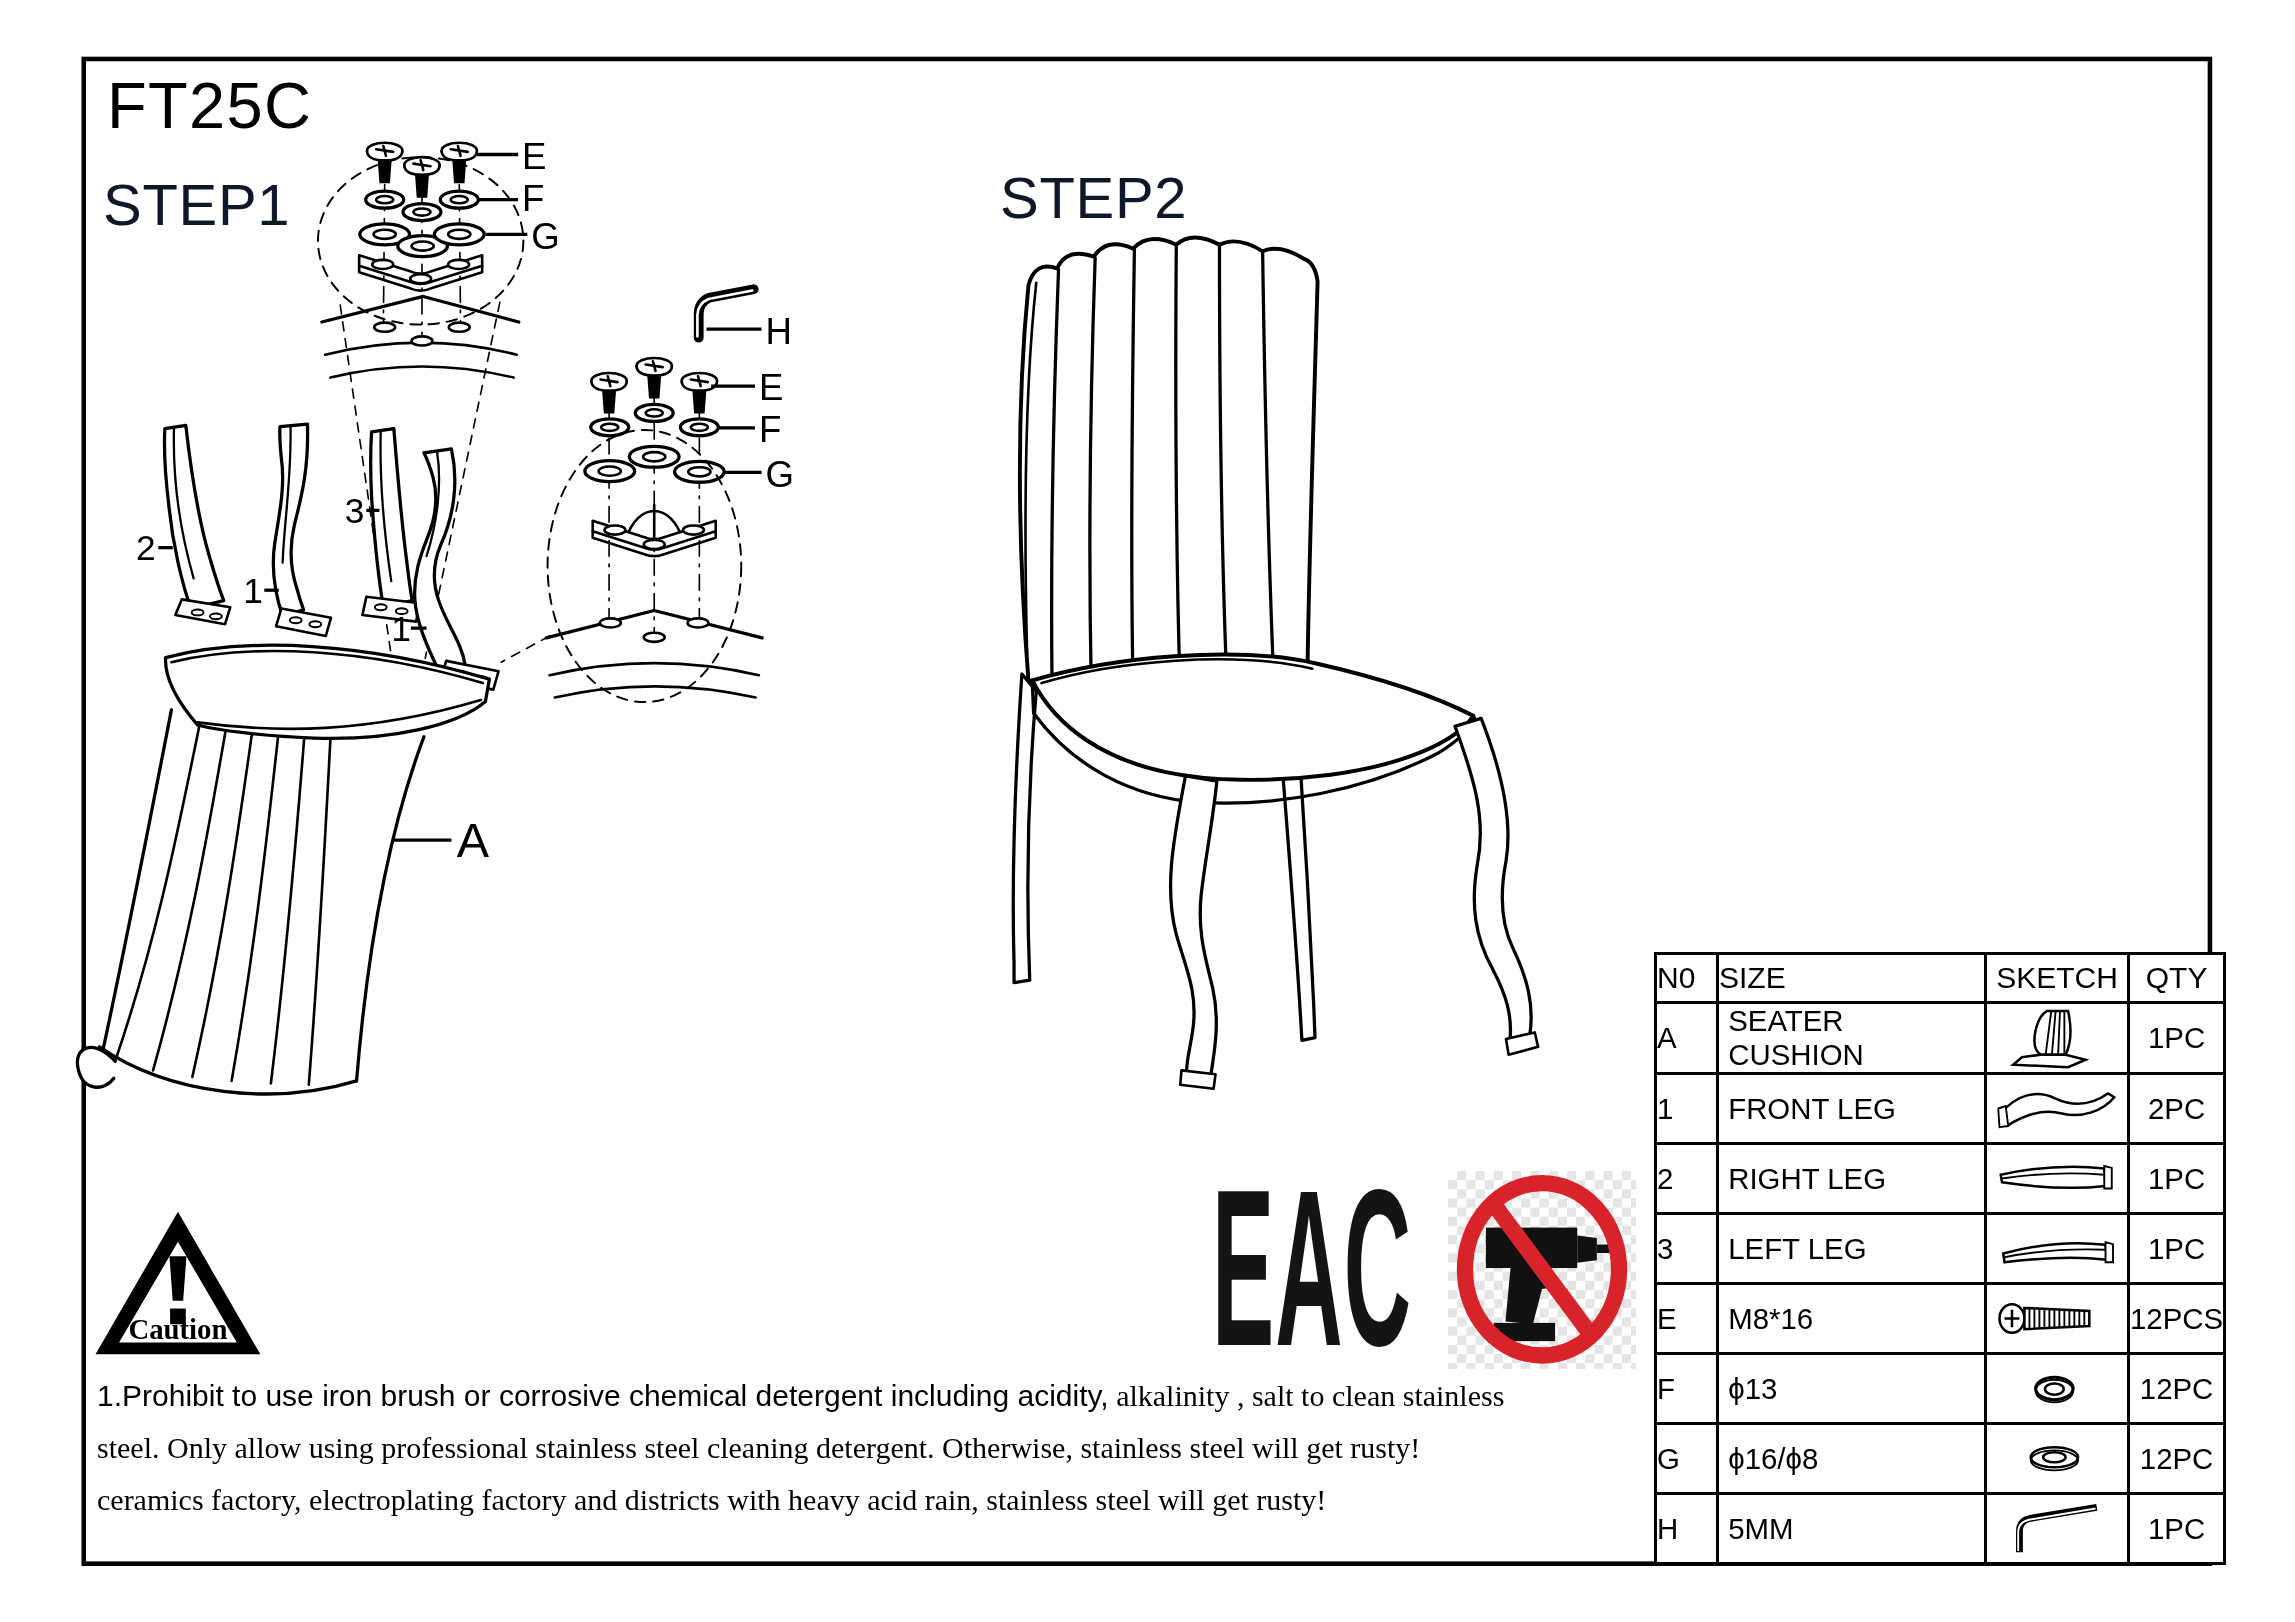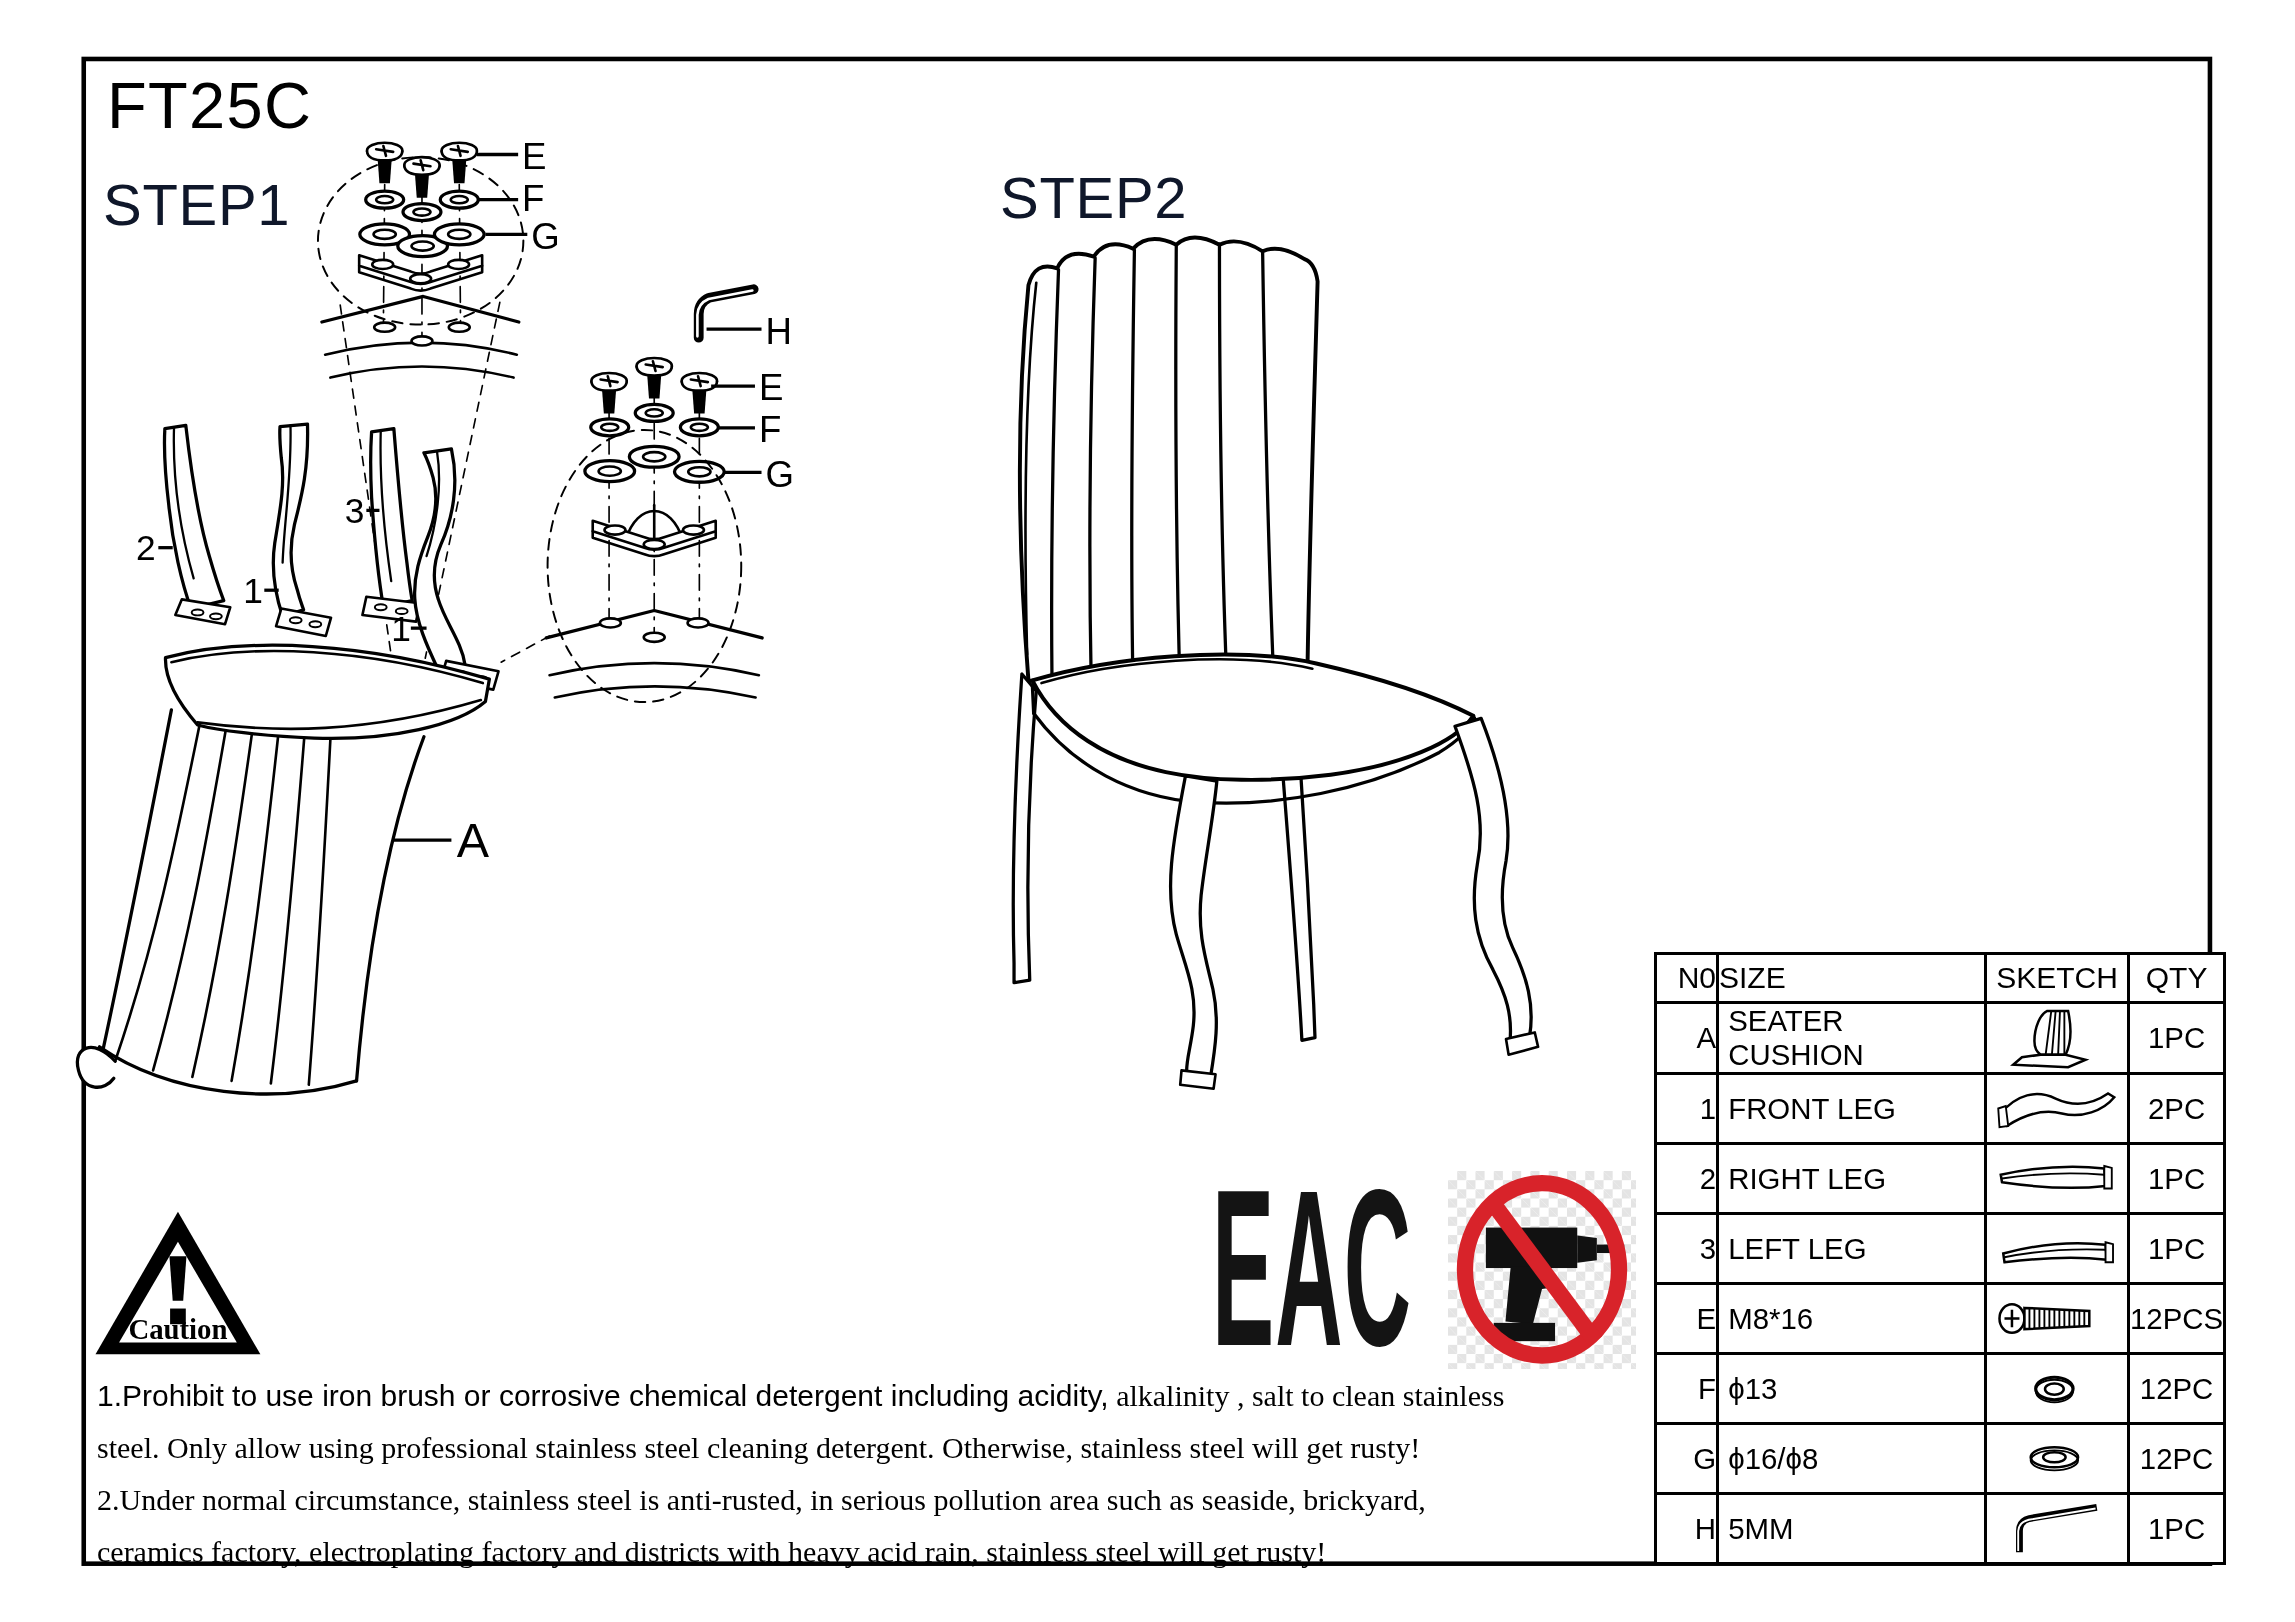--- a/index.html
+++ b/index.html
@@ -16,21 +16,21 @@
   #notes { left:97px; top:1370px; width:1557px; color:#000; }
   #notes .nline { white-space:nowrap; height:52px; line-height:52px; font-size:30px; }
   .serif { font-family:"Liberation Serif",serif; }
   .sans  { font-family:"Liberation Sans",sans-serif; }
 
   
   #parts-table { left:1654px; top:952px; border-collapse:collapse; table-layout:fixed; background:#fff; }
   #parts-table td, #parts-table th { border:3.3px solid #000; color:#000; overflow:hidden; }
   #parts-table th { font-size:30px; font-weight:normal; }
   #parts-table td { font-size:29.4px; }
-  .col-no { width:62px; text-align:right; }
+  .col-no { width:62px; text-align:left; }
   .col-size { width:268px; }
   .col-sketch { width:143px; text-align:center; }
   .col-qty { width:83px; text-align:center; }
   td.c-size { text-align:left; padding-left:9.2px; }
   th.c-size { text-align:left; }
   tr.hdr { height:49px; }
   tr.prow { height:70px; }
   .sk { display:block; margin:0 auto; }
 
   
@@ -372,18 +372,17 @@
         </svg>
       </td>
       <td class="col-qty">1PC</td>
     </tr>
   </tbody>
     </table>
 
   <div id="notes" class="abs">
     <div class="nline"><span class="sans">1.Prohibit to use iron brush or corrosive chemical detergent including acidity,</span><span class="serif"> alkalinity , salt to clean stainless</span></div>
     <div class="nline serif">steel. Only allow using professional stainless steel cleaning detergent. Otherwise, stainless steel will get rusty!</div>
-    <div class="nline serif">2.Under normal circumstance, stainless steel is anti-rusted, in serious pollution area such as seaside, brickyard,</div>
     <div class="nline serif">ceramics factory, electroplating factory and districts with heavy acid rain, stainless steel will get rusty!</div>
   </div>
 
 </div>
 
 
 </body></html>

